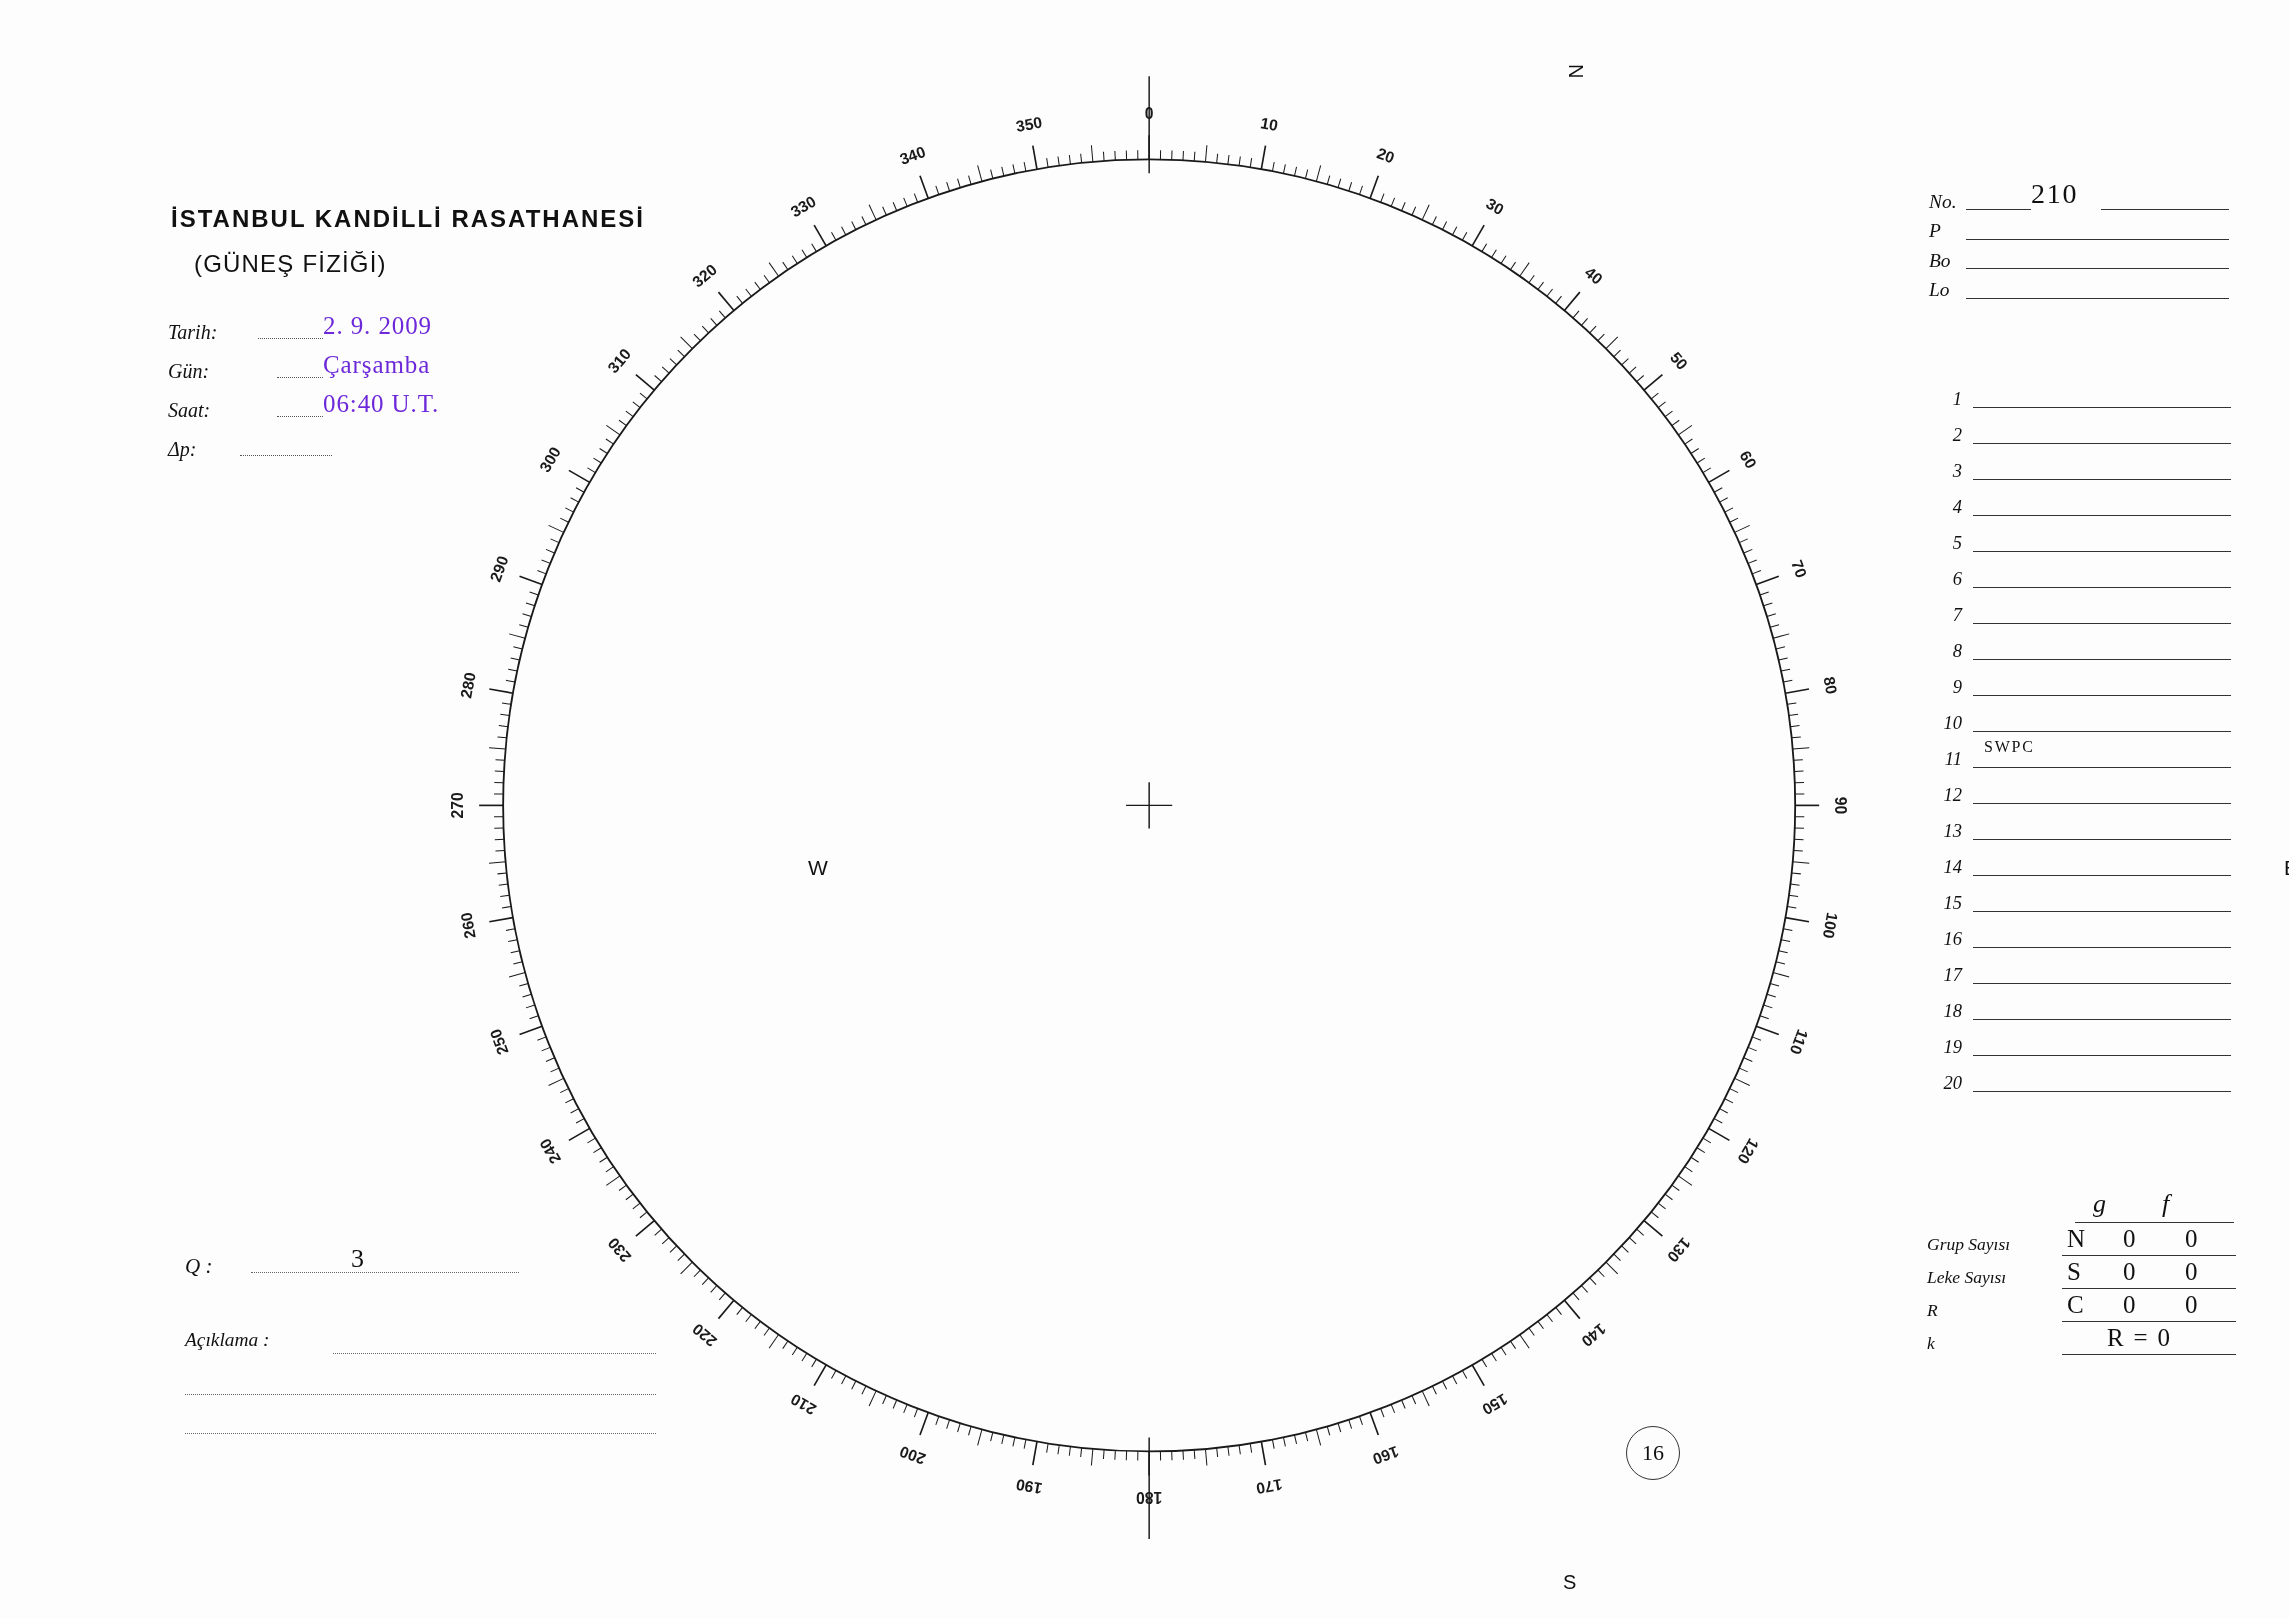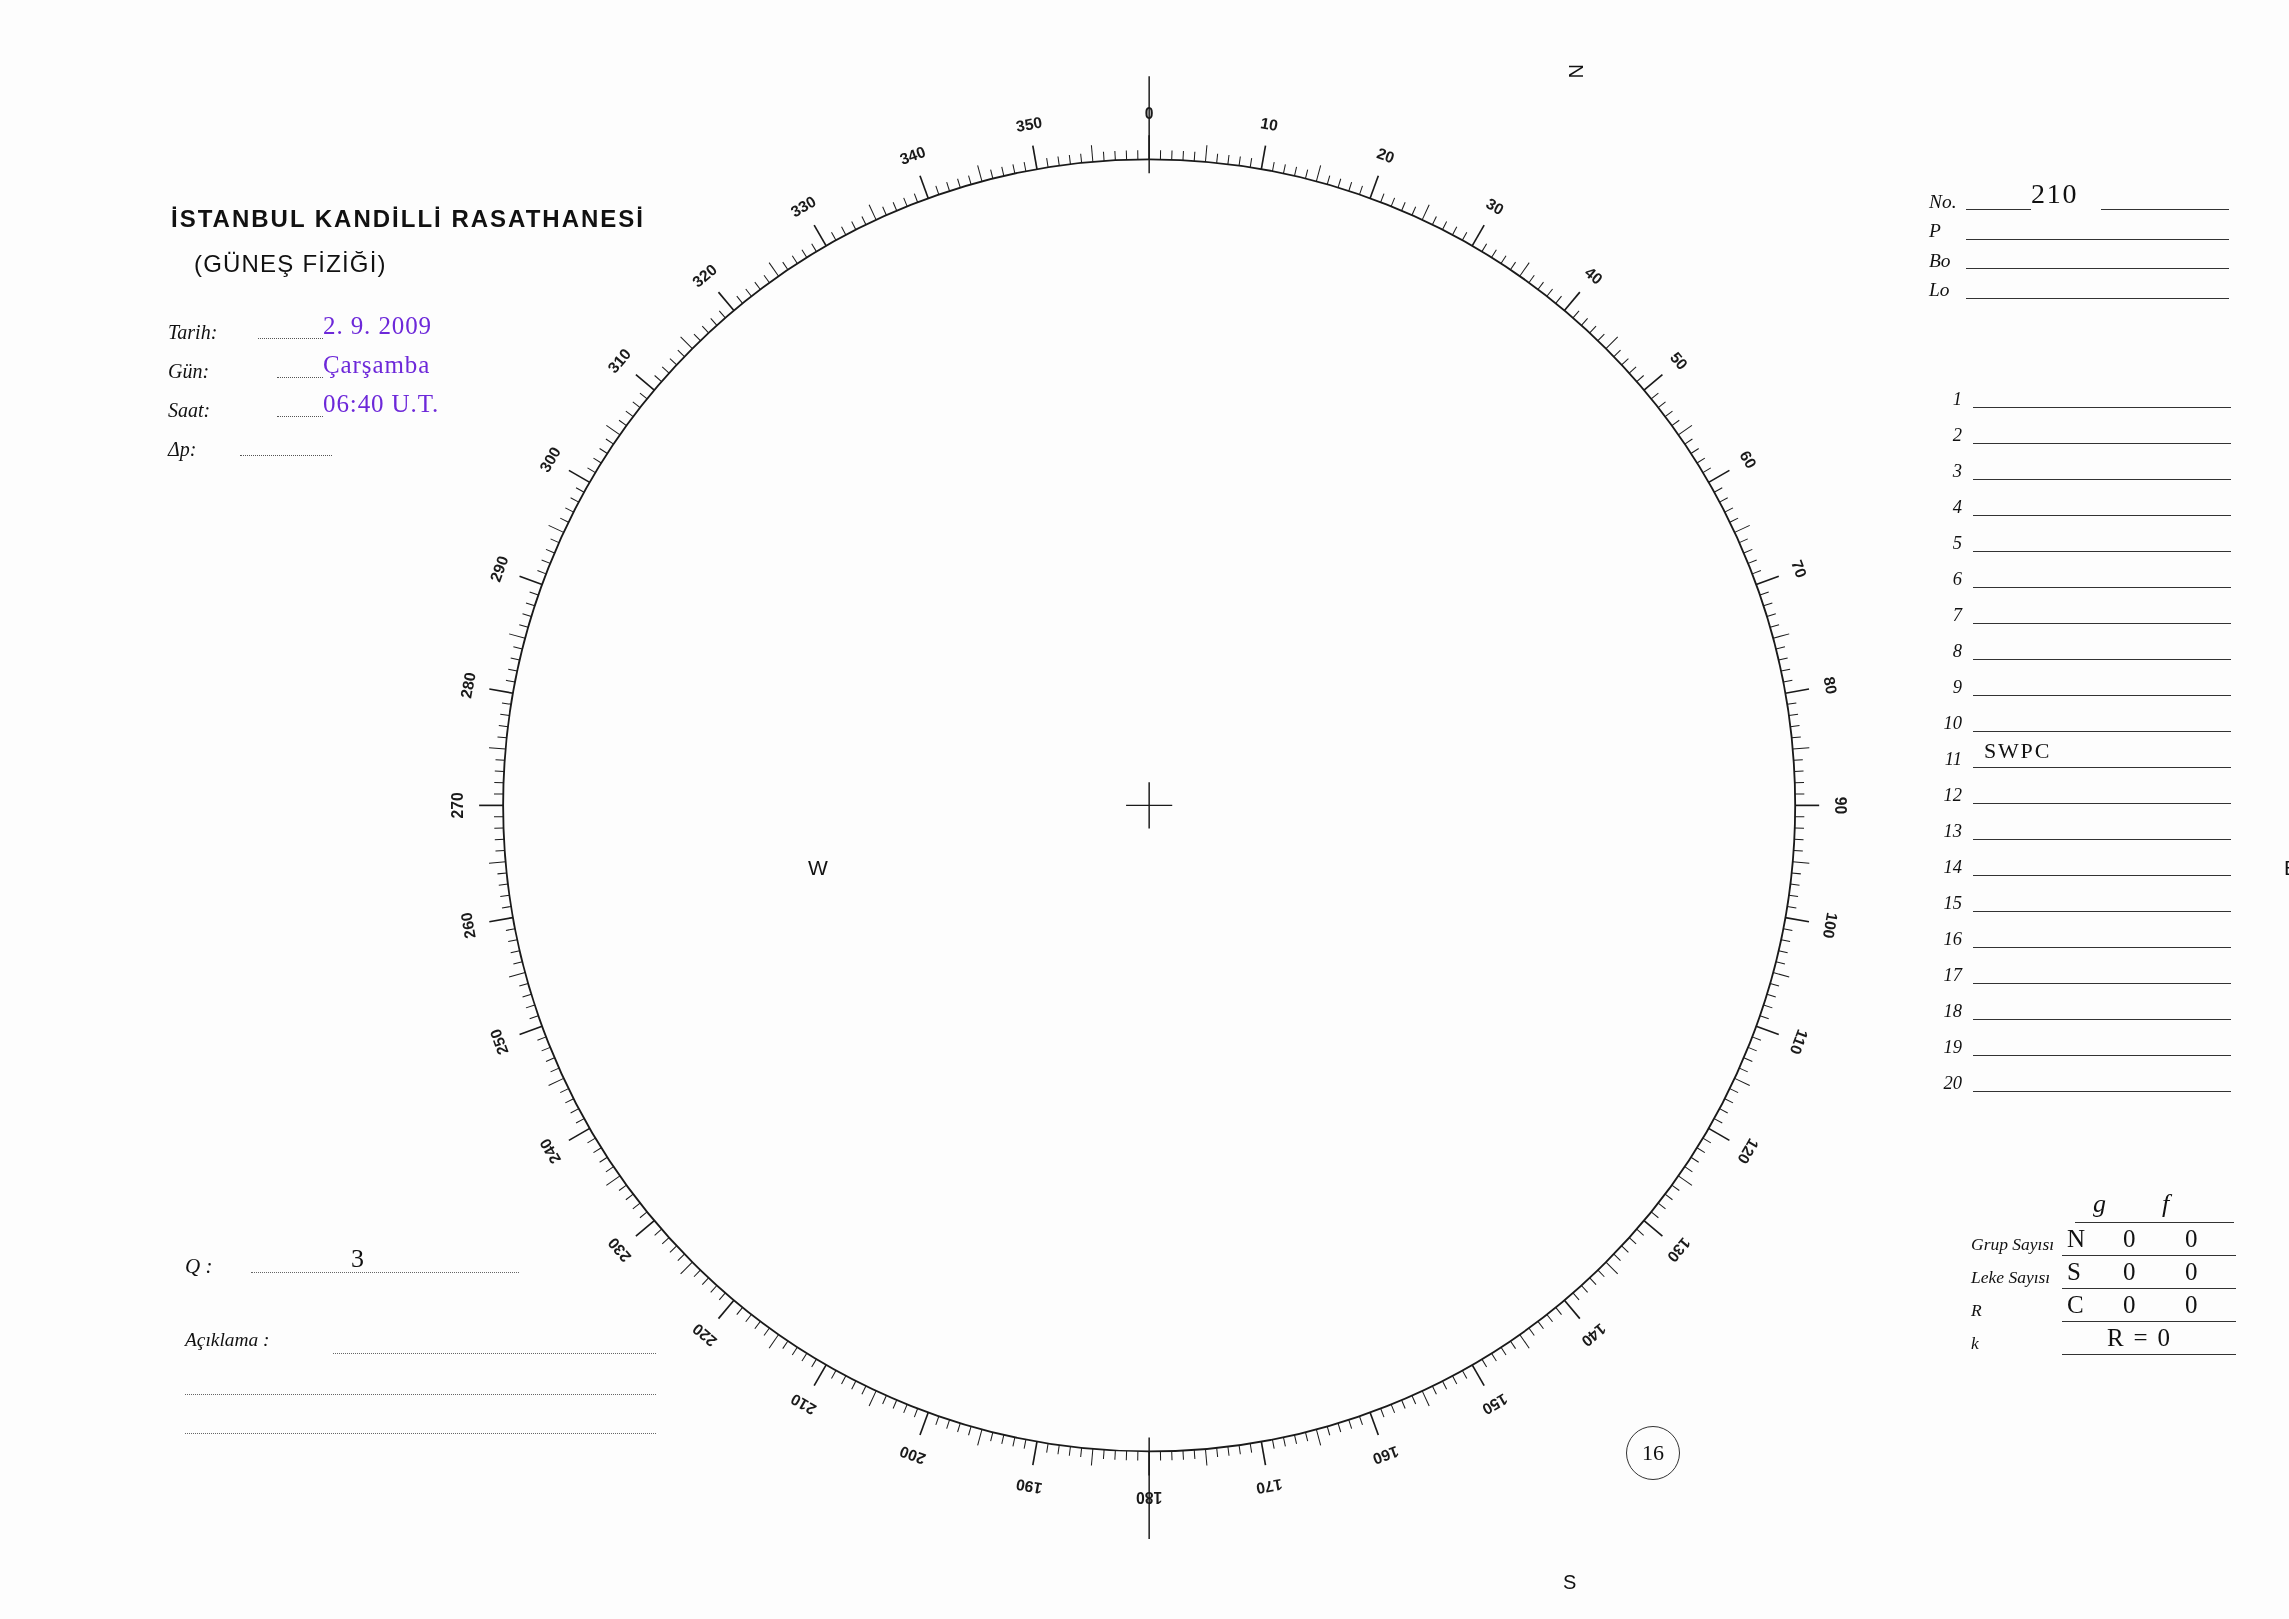--- a/index.html
+++ b/index.html
@@ -36,29 +36,29 @@
   .rlab{position:absolute;left:0;top:1.8px;font-style:italic;font-size:19.4px;}
   .rline{position:absolute;left:37px;top:20px;width:263px;border-bottom:1.1px solid #333;}
   .rnoline{position:absolute;left:37px;top:20px;width:65px;border-bottom:1.1px solid #333;}
   .rnoline2{position:absolute;left:172px;top:20px;width:128px;border-bottom:1.1px solid #333;}
   .rno{position:absolute;left:102px;top:-11px;font-size:28px;letter-spacing:1.8px;}
 
   .numlist{position:absolute;left:1929px;top:383px;width:314px;}
   .nrow{position:relative;height:36px;}
   .nlab{position:absolute;left:0;top:5.5px;width:33px;text-align:right;font-size:18.5px;font-style:italic;}
   .nline{position:absolute;left:44px;top:24px;width:258px;border-bottom:1.1px solid #333;}
-  .nval{position:absolute;left:55px;top:-5.5px;font-size:22px;letter-spacing:1.8px;}
+  .nval{position:absolute;left:55px;top:-5.5px;font-size:16px;letter-spacing:1.8px;}
 
   .gblk{position:absolute;left:1927px;top:1191px;width:323px;}
   .ghdr{position:relative;height:39px;}
   .gh1{position:absolute;left:166px;top:-1.8px;font-size:26px;font-style:italic;}
   .gh2{position:absolute;left:235px;top:-1.8px;font-size:26px;font-style:italic;}
   .ghline{position:absolute;left:148px;top:31px;width:159px;border-bottom:1.5px solid #333;}
   .grow{position:relative;height:33px;}
-  .glab{position:absolute;left:0;top:3.7px;font-size:17.5px;font-style:italic;margin-left:44px;}
+  .glab{position:absolute;left:0;top:3.7px;font-size:17.5px;font-style:italic;}
   .gline{position:absolute;left:135px;top:25px;width:174px;border-bottom:1.3px solid #333;}
   .gv1{position:absolute;left:140px;top:-4.6px;font-size:25px;}
   .gv2{position:absolute;left:196px;top:-4.6px;font-size:25px;}
   .gv3{position:absolute;left:258px;top:-4.6px;font-size:25px;}
   .kval{position:absolute;left:180px;top:-5.5px;font-size:25px;letter-spacing:1.8px;}
 
   .pagecircle{position:absolute;left:1626px;top:1426px;width:52px;height:52px;
       border:1.4px solid #333;border-radius:50%;}
   .pagecircle span{display:block;text-align:center;line-height:52px;font-size:22px;
       font-family:"Liberation Serif",serif;}

